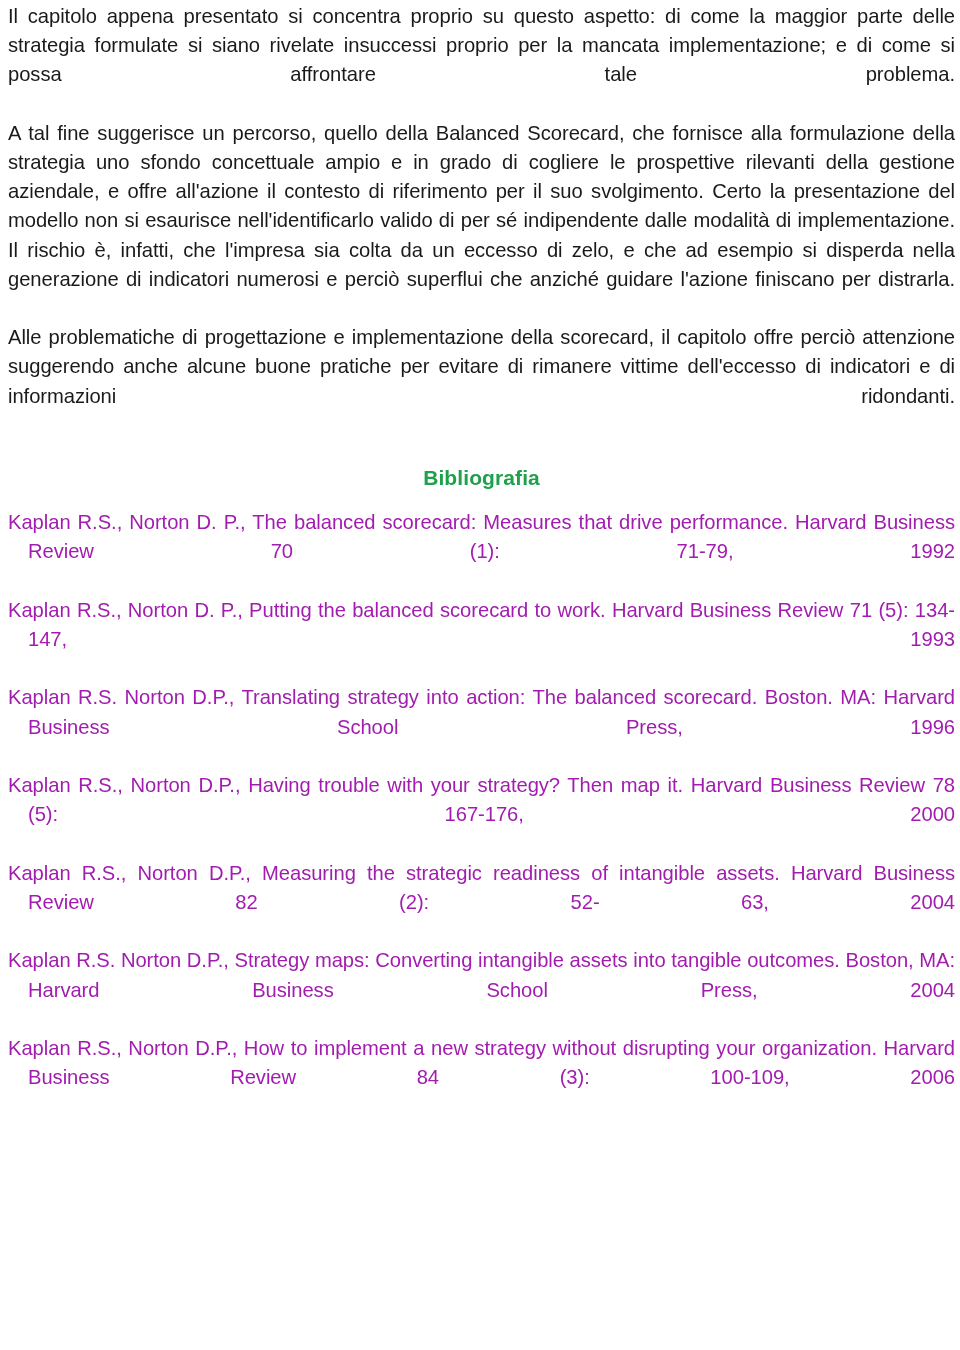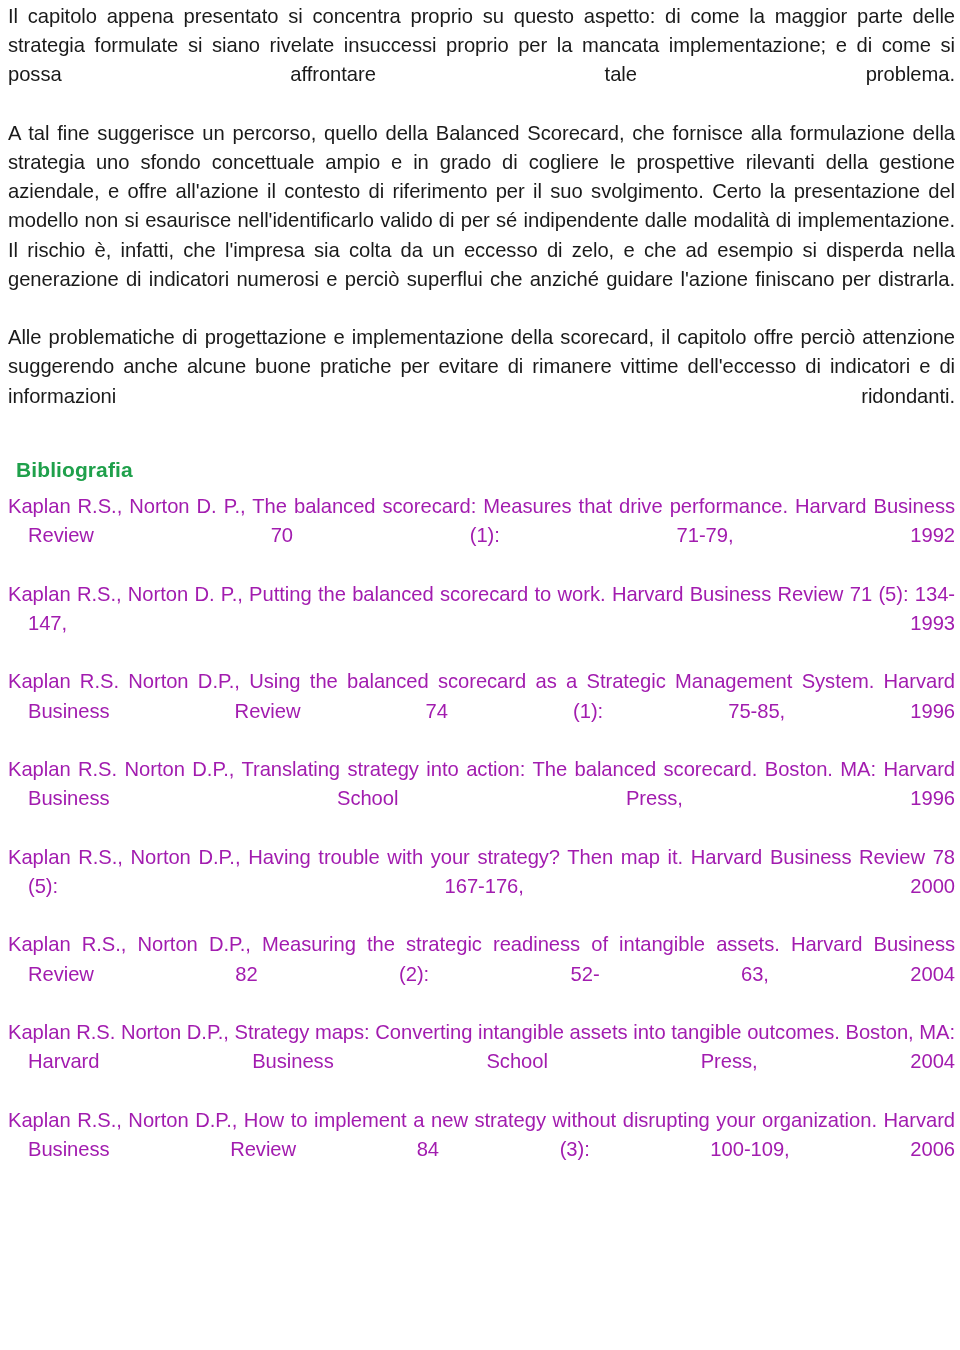--- a/index.html
+++ b/index.html
@@ -32,23 +32,24 @@
     color: #1a1a1a;
     hyphens: none;
   }
   .body-par.first {
     padding-top: 2px;
   }
   .heading-biblio {
     font-size: 21px;
     line-height: 29.2px;
     font-weight: bold;
-    margin: 8px;
+    margin: 16px;
     padding-top: 7px;
     letter-spacing: 0.1px;
+    text-align: center;
   }
   .biblio-list {
     margin: 0;
     padding: 0;
     list-style: none;
   }
   .biblio-entry {
     font-size: 20.2px;
     line-height: 29.2px;
     text-align: justify;
@@ -77,21 +78,20 @@
 
   <p class="body-par">A tal fine suggerisce un percorso, quello della Balanced Scorecard, che fornisce alla formulazione della strategia uno sfondo concettuale ampio e in grado di cogliere le prospettive rilevanti della gestione aziendale, e offre all'azione il contesto di riferimento per il suo svolgimento. Certo la presentazione del modello non si esaurisce nell'identificarlo valido di per sé indipendente dalle modalità di implementazione. Il rischio è, infatti, che l'impresa sia colta da un eccesso di zelo, e che ad esempio si disperda nella generazione di indicatori numerosi e perciò superflui che anziché guidare l'azione finiscano per distrarla.</p>
 
   <p class="body-par">Alle problematiche di progettazione e implementazione della scorecard, il capitolo offre perciò attenzione suggerendo anche alcune buone pratiche per evitare di rimanere vittime dell'eccesso di indicatori e di informazioni ridondanti.</p>
 
   <h2 class="heading-biblio" style="color: rgb(31, 160, 75);">Bibliografia</h2>
 
   <div class="biblio-list">
     <p class="biblio-entry">Kaplan R.S., Norton D. P., The balanced scorecard: Measures that drive performance. Harvard Business Review 70 (1): 71-79, 1992</p>
     <p class="biblio-entry">Kaplan R.S., Norton D. P., Putting the balanced scorecard to work. Harvard Business Review 71 (5): 134-147, 1993</p>
-    <p class="biblio-entry">Kaplan R.S. Norton D.P., Using the balanced scorecard as a Strategic Management System. Harvard Business Review 74 (1): 75-85, 1996</p>
     <p class="biblio-entry">Kaplan R.S. Norton D.P., Translating strategy into action: The balanced scorecard. Boston. MA: Harvard Business School Press, 1996</p>
     <p class="biblio-entry">Kaplan R.S., Norton D.P., Having trouble with your strategy? Then map it. Harvard Business Review 78 (5): 167-176, 2000</p>
     <p class="biblio-entry">Kaplan R.S., Norton D.P., Measuring the strategic readiness of intangible assets. Harvard Business Review 82 (2): 52- 63, 2004</p>
     <p class="biblio-entry">Kaplan R.S. Norton D.P., Strategy maps: Converting intangible assets into tangible outcomes. Boston, MA: Harvard Business School Press, 2004</p>
     <p class="biblio-entry">Kaplan R.S., Norton D.P., How to implement a new strategy without disrupting your organization. Harvard Business Review 84 (3): 100-109, 2006</p>
 
   </div>
 
 </div>
 

